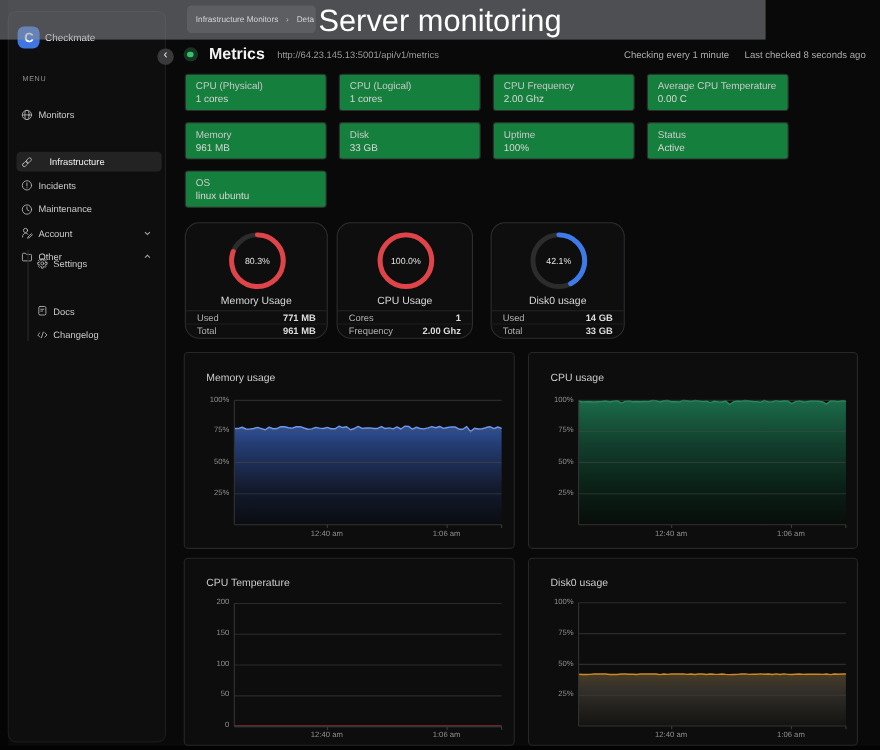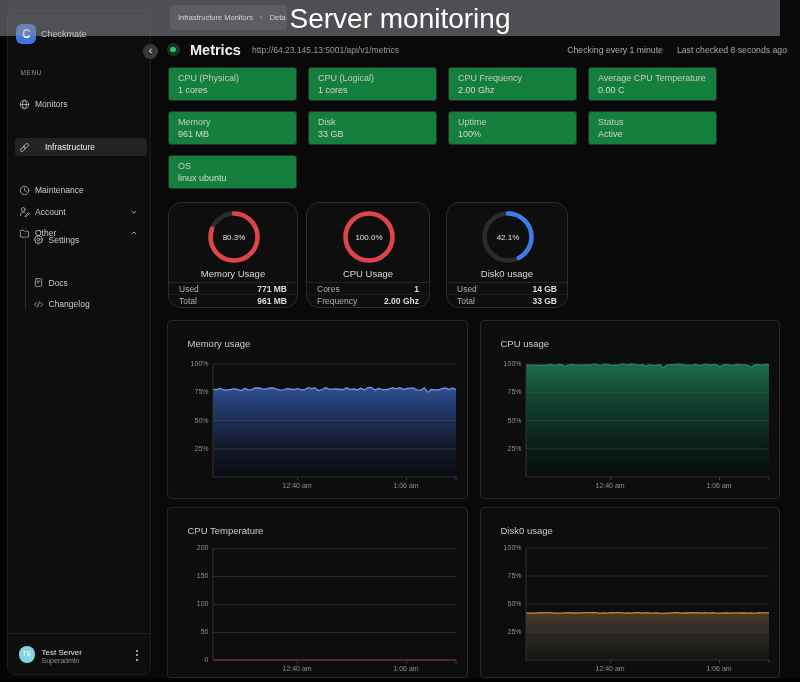--- a/index.html
+++ b/index.html
@@ -39,21 +39,21 @@
 .sv { font-size:9px; color:#d6d6d6; line-height:13px; white-space:nowrap; }
 .card { position:absolute; background:#0e0e0f; border:1px solid #2d2d2e; border-radius:13px; }
 .gauge { top:202px; height:106px; }
 .gname { position:absolute; top:64.5px; width:100%; text-align:center; font-size:9.5px; color:#d8d8d8; }
 .grow { position:absolute; left:0; width:100%; height:12px; padding:0 10px; display:flex; align-items:center; justify-content:space-between; font-size:8.5px; color:#b0b0b0; }
 .grow .gv { color:#dcdcdc;font-weight:bold; }
 .chart { border-color:#272728; border-radius:4px; background:#0d0d0e; }
 .ctitle { position:absolute; left:20px; top:17px; font-size:9.5px; color:#cccccc; }
 .ylab { position:absolute; left:0; width:41px; text-align:right; font-size:7px; color:#8f8f8f; }
 .xlab { position:absolute; width:60px; text-align:center; font-size:7px; color:#8f8f8f; }
-#topbar { position:absolute; left:0; top:0; width:780px; height:36px; background:rgba(140,141,147,0.53); z-index:10; }
+#topbar { position:absolute; left:0; top:0; width:696px; height:36px; background:rgba(140,141,147,0.53); z-index:10; }
 #crumb { position:absolute; left:170px; top:5px; width:117px; height:25px; border-radius:4px; background:rgba(255,255,255,0.09);
   font-size:7.5px; color:#d2d2d4; line-height:25px; padding:0 8px; white-space:nowrap; overflow:hidden; }
 #crumb b { font-weight:normal; color:#bcbcbe; margin:0 5px; }
 #bigtitle { position:absolute; left:0; top:3px; width:800px; text-align:center; font-size:28px; color:#fff; z-index:11; }
 </style></head><body>
 <div style="position:absolute;left:0;top:0;width:7px;height:682px;background:#040404"></div>
 <div style="position:absolute;left:0;top:678px;width:800px;height:4px;background:#030303"></div>
 <div id="sidebar">
   <div id="logo">C</div>
     <div id="logoname">Checkmate</div>
@@ -68,20 +68,28 @@
     </div>
     <div class="mitem sel" style="top:111.0px">
       <svg width="11" height="11" viewBox="0 0 12 12" fill="none" stroke="#b9b9b9" stroke-width="0.85" stroke-linecap="round" stroke-linejoin="round">
         <g transform="rotate(-45 6 6)">
           <rect x="0.5" y="4.35" width="6.1" height="3.3" rx="1.65"></rect>
           <rect x="5.4" y="4.35" width="6.1" height="3.3" rx="1.65"></rect>
         </g>
       </svg>
       <span>Infrastructure</span>
     </div>
+    <div class="mitem" style="top:132.5px">
+      <svg width="11" height="11" viewBox="0 0 12 12" fill="none" stroke="#b9b9b9" stroke-width="0.85" stroke-linecap="round" stroke-linejoin="round">
+        <circle cx="6" cy="6" r="4.6"></circle>
+        <line x1="6" y1="3.6" x2="6" y2="6.6"></line>
+        <circle cx="6" cy="8.4" r="0.5" fill="#c9c9c9" stroke="none"></circle>
+      </svg>
+      <span>Incidents</span>
+    </div>
     <div class="mitem" style="top:154.0px">
       <svg width="11" height="11" viewBox="0 0 12 12" fill="none" stroke="#b9b9b9" stroke-width="0.85" stroke-linecap="round" stroke-linejoin="round">
         <circle cx="6" cy="6" r="4.6"></circle>
         <path d="M6 3.4 L6 6 L8 7.2"></path>
       </svg>
       <span>Maintenance</span>
     </div>
     <div class="mitem" style="top:175.5px">
       <svg width="11" height="11" viewBox="0 0 12 12" fill="none" stroke="#b9b9b9" stroke-width="0.85" stroke-linecap="round" stroke-linejoin="round">
         <circle cx="4.6" cy="3.8" r="2.1"></circle>
@@ -119,30 +127,20 @@
     </div>
     <div class="sitem" style="top:283.0px">
       <svg width="11" height="11" viewBox="0 0 12 12" fill="none" stroke="#b9b9b9" stroke-width="0.85" stroke-linecap="round" stroke-linejoin="round">
         <path d="M3.6 3.8 L1.4 6 L3.6 8.2"></path>
         <path d="M8.4 3.8 L10.6 6 L8.4 8.2"></path>
         <line x1="6.9" y1="3.2" x2="5.1" y2="8.8"></line>
       </svg>
       <span>Changelog</span>
     </div>
   <div id="subline"></div>
-  <div id="sfoot">
-    <div id="avatar">TS</div>
-    <div id="uname">Test Server</div>
-    <div id="urole">Superadmin</div>
-    <div id="dots">
-        <div class="dot"></div>
-        <div class="dot"></div>
-        <div class="dot"></div>
-      </div>
-  </div>
 </div>
 <div id="collapse">‹</div>
 <div id="statusdot"></div>
 <div id="mtitle">Metrics</div>
 <div id="murl">http://64.23.145.13:5001/api/v1/metrics</div>
 <div id="mright">Checking every 1 minute<span>Last checked 8 seconds ago</span></div>
 <div class="sbox" style="left:168px;top:66.5px">
     <div class="sk">CPU (Physical)</div>
     <div class="sv">1 cores</div>
   </div>

